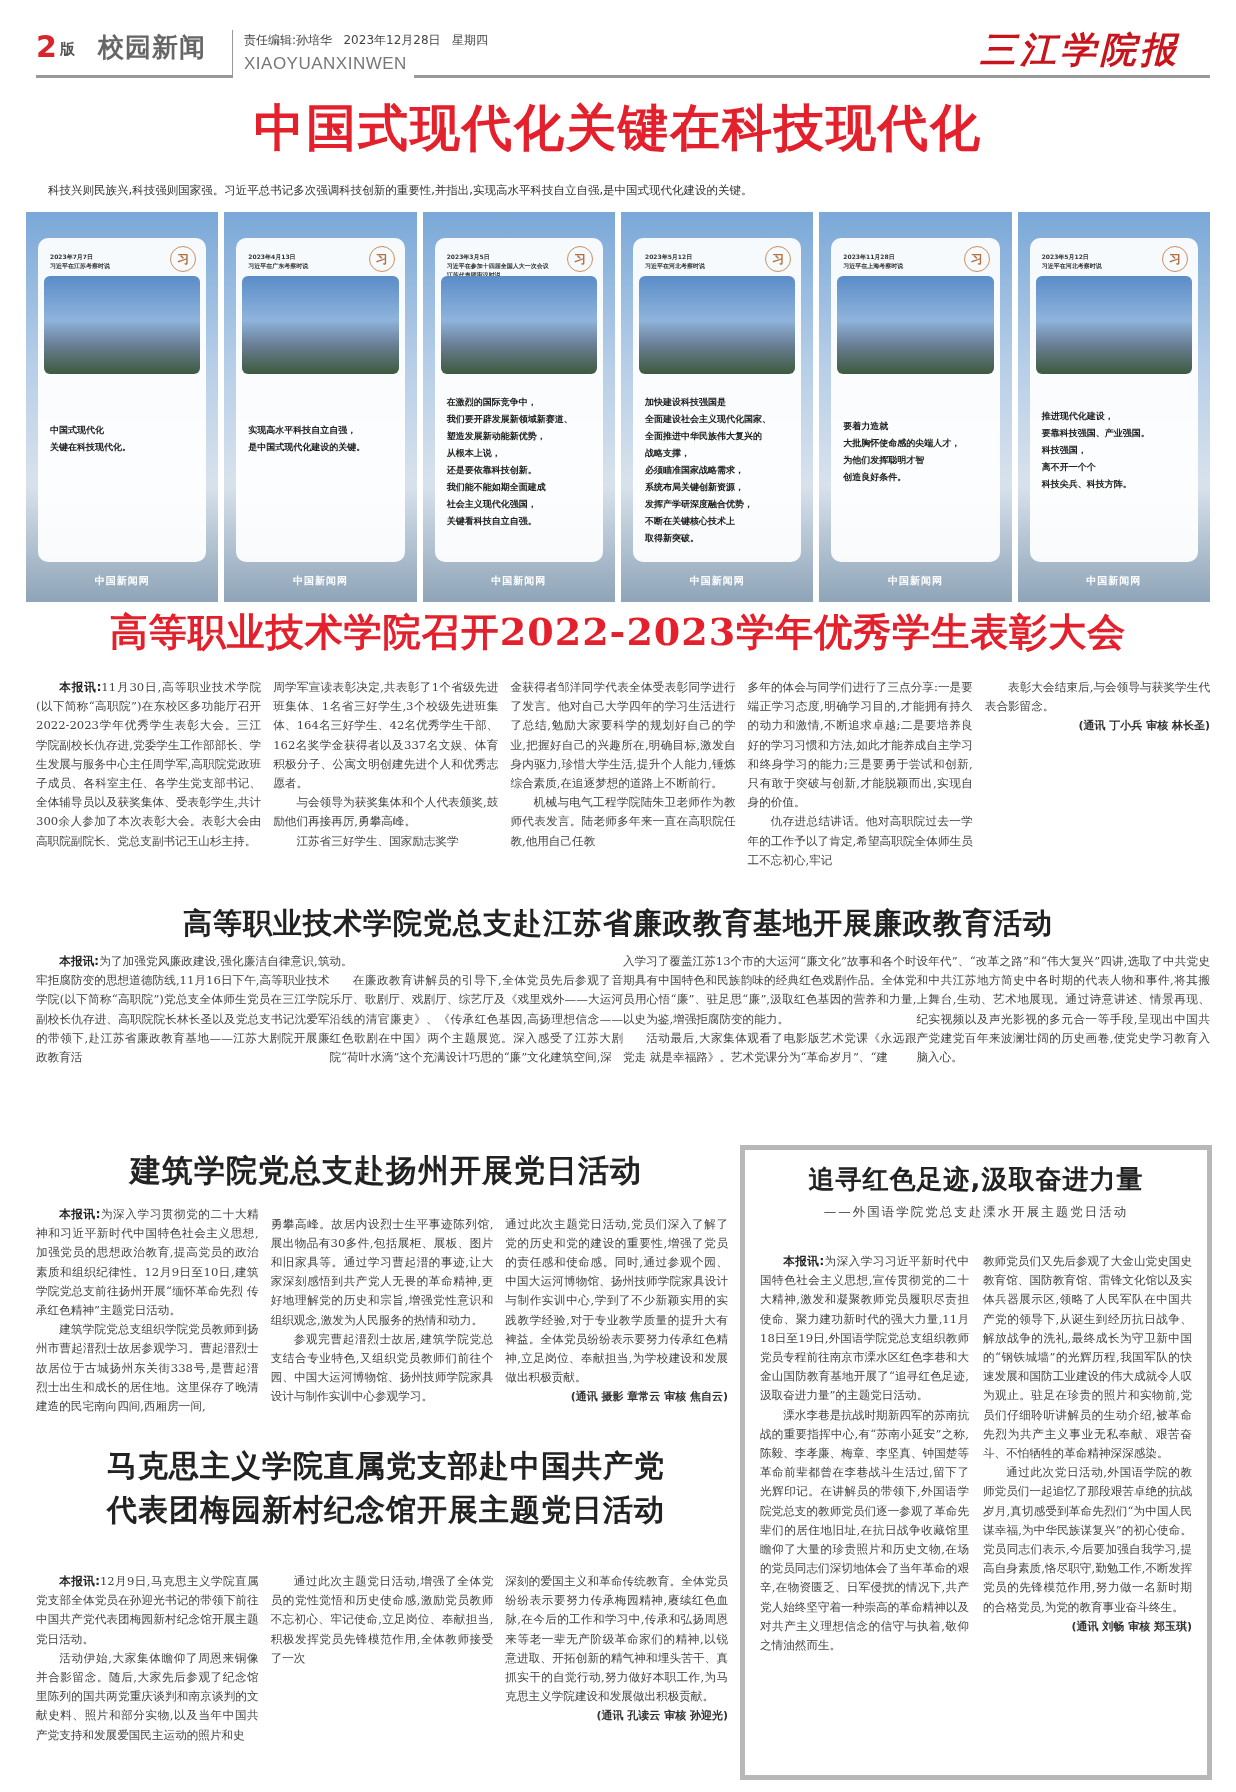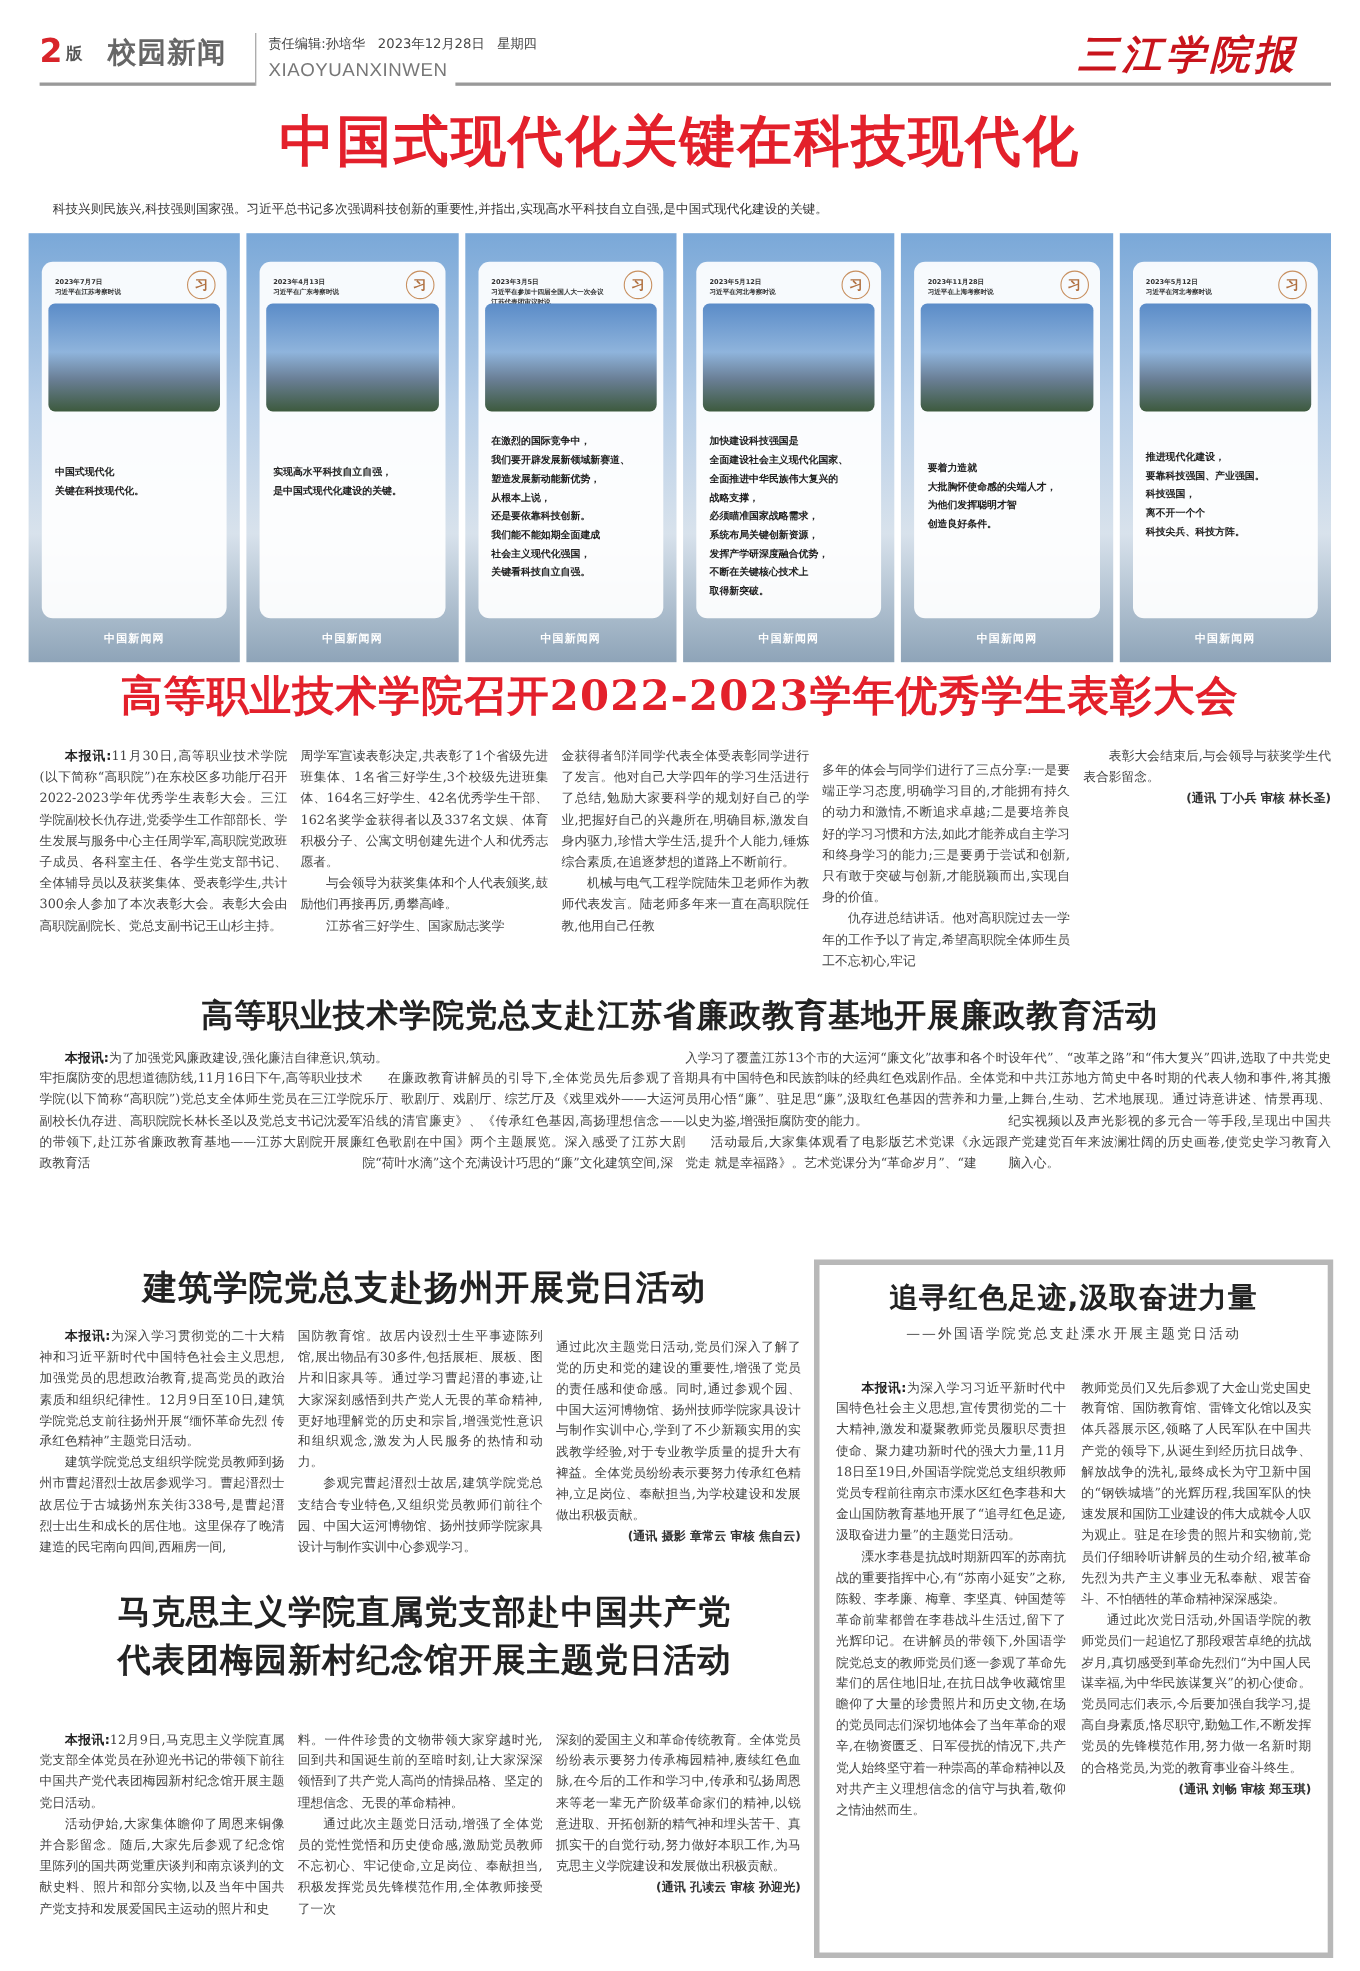--- a/index.html
+++ b/index.html
@@ -151,21 +151,21 @@
   <div class="col split" style="flex:1">
       <p style="text-indent: 0px;">周学军宣读表彰决定,共表彰了1个省级先进班集体、1名省三好学生,3个校级先进班集体、164名三好学生、42名优秀学生干部、162名奖学金获得者以及337名文娱、体育积极分子、公寓文明创建先进个人和优秀志愿者。</p>
       <p>与会领导为获奖集体和个人代表颁奖,鼓励他们再接再厉,勇攀高峰。</p>
       <p>江苏省三好学生、国家励志奖学</p>
     </div>
   <div class="col split" style="flex:1">
       <p style="text-indent: 0px;">金获得者邹洋同学代表全体受表彰同学进行了发言。他对自己大学四年的学习生活进行了总结,勉励大家要科学的规划好自己的学业,把握好自己的兴趣所在,明确目标,激发自身内驱力,珍惜大学生活,提升个人能力,锤炼综合素质,在追逐梦想的道路上不断前行。</p>
       <p>机械与电气工程学院陆朱卫老师作为教师代表发言。陆老师多年来一直在高职院任教,他用自己任教</p>
     </div>
   <div class="col split" style="flex:1">
-      <p style="text-indent: 0px; margin-top: 13px;">多年的体会与同学们进行了三点分享:一是要端正学习态度,明确学习目的,才能拥有持久的动力和激情,不断追求卓越;二是要培养良好的学习习惯和方法,如此才能养成自主学习和终身学习的能力;三是要勇于尝试和创新,只有敢于突破与创新,才能脱颖而出,实现自身的价值。</p>
+      <p style="text-indent: 0px;">多年的体会与同学们进行了三点分享:一是要端正学习态度,明确学习目的,才能拥有持久的动力和激情,不断追求卓越;二是要培养良好的学习习惯和方法,如此才能养成自主学习和终身学习的能力;三是要勇于尝试和创新,只有敢于突破与创新,才能脱颖而出,实现自身的价值。</p>
       <p>仇存进总结讲话。他对高职院过去一学年的工作予以了肯定,希望高职院全体师生员工不忘初心,牢记</p>
     </div>
   <div class="col" style="flex:1">
     <div class="split">
         <p>表彰大会结束后,与会领导与获奖学生代表合影留念。</p>
       </div>
     <div class="sig">(通讯 丁小兵 审核 林长圣)</div>
   </div>
 </div>
 
@@ -189,21 +189,21 @@
 
 <div class="abs h-blk" style="left:36px;width:700px;text-align:center;top:1150px;font-size:31px;">建筑学院党总支赴扬州开展党日活动</div>
 <div class="abs" style="left:36px;top:1205px;width:692px;display:flex;gap:12px;align-items:center;">
   <div class="col" style="flex:1">
       <p><b>本报讯:</b><span class="firstpart">为深入学习贯彻党的二十大精神和习近平新时代中国特色社会主义思想,加强党员的思想政治教育,提高党员的政治素质和组织纪律性。12月9日至10日,建筑学院党总支前往扬州开展“缅怀革命先烈 传承红色精神”主题党日活动。</span></p>
       <div class="restpart">
         <p>建筑学院党总支组织学院党员教师到扬州市曹起溍烈士故居参观学习。曹起溍烈士故居位于古城扬州东关街338号,是曹起溍烈士出生和成长的居住地。这里保存了晚清建造的民宅南向四间,西厢房一间,</p>
       </div>
     </div>
   <div class="col split" style="flex:1">
-      <p style="text-indent: 0px;">国防教育馆。故居内设烈士生平事迹陈列馆,展出物品有30多件,包括展柜、展板、图片和旧家具等。通过学习曹起溍的事迹,让大家深刻感悟到共产党人无畏的革命精神,更好地理解党的历史和宗旨,增强党性意识和组织观念,激发为人民服务的热情和动力。</p>
+      <p style="text-indent: 0px;">勇攀高峰。故居内设烈士生平事迹陈列馆,展出物品有30多件,包括展柜、展板、图片和旧家具等。通过学习曹起溍的事迹,让大家深刻感悟到共产党人无畏的革命精神,更好地理解党的历史和宗旨,增强党性意识和组织观念,激发为人民服务的热情和动力。</p>
       <p>参观完曹起溍烈士故居,建筑学院党总支结合专业特色,又组织党员教师们前往个园、中国大运河博物馆、扬州技师学院家具设计与制作实训中心参观学习。</p>
     </div>
   <div class="col" style="flex:1">
     <div class="split">
         <p style="text-indent: 0px;">通过此次主题党日活动,党员们深入了解了党的历史和党的建设的重要性,增强了党员的责任感和使命感。同时,通过参观个园、中国大运河博物馆、扬州技师学院家具设计与制作实训中心,学到了不少新颖实用的实践教学经验,对于专业教学质量的提升大有裨益。全体党员纷纷表示要努力传承红色精神,立足岗位、奉献担当,为学校建设和发展做出积极贡献。</p>
       </div>
     <div class="sig">(通讯 摄影 章常云 审核 焦自云)</div>
   </div>
 </div>
 
@@ -212,21 +212,20 @@
   <div>代表团梅园新村纪念馆开展主题党日活动</div>
 </div>
 <div class="abs" style="left:36px;top:1572px;width:692px;display:flex;gap:12px;">
   <div class="col" style="flex:1">
       <p><b>本报讯:</b><span class="firstpart">12月9日,马克思主义学院直属党支部全体党员在孙迎光书记的带领下前往中国共产党代表团梅园新村纪念馆开展主题党日活动。</span></p>
       <div class="restpart">
         <p>活动伊始,大家集体瞻仰了周恩来铜像并合影留念。随后,大家先后参观了纪念馆里陈列的国共两党重庆谈判和南京谈判的文献史料、照片和部分实物,以及当年中国共产党支持和发展爱国民主运动的照片和史</p>
       </div>
     </div>
   <div class="col split" style="flex:1">
-      <p style="text-indent: 0px;">料。一件件珍贵的文物带领大家穿越时光,回到共和国诞生前的至暗时刻,让大家深深领悟到了共产党人高尚的情操品格、坚定的理想信念、无畏的革命精神。</p>
       <p>通过此次主题党日活动,增强了全体党员的党性觉悟和历史使命感,激励党员教师不忘初心、牢记使命,立足岗位、奉献担当,积极发挥党员先锋模范作用,全体教师接受了一次</p>
     </div>
   <div class="col" style="flex:1">
     <div class="split">
         <p style="text-indent: 0px;">深刻的爱国主义和革命传统教育。全体党员纷纷表示要努力传承梅园精神,赓续红色血脉,在今后的工作和学习中,传承和弘扬周恩来等老一辈无产阶级革命家们的精神,以锐意进取、开拓创新的精气神和埋头苦干、真抓实干的自觉行动,努力做好本职工作,为马克思主义学院建设和发展做出积极贡献。</p>
       </div>
     <div class="sig">(通讯 孔读云 审核 孙迎光)</div>
   </div>
 </div>
 

